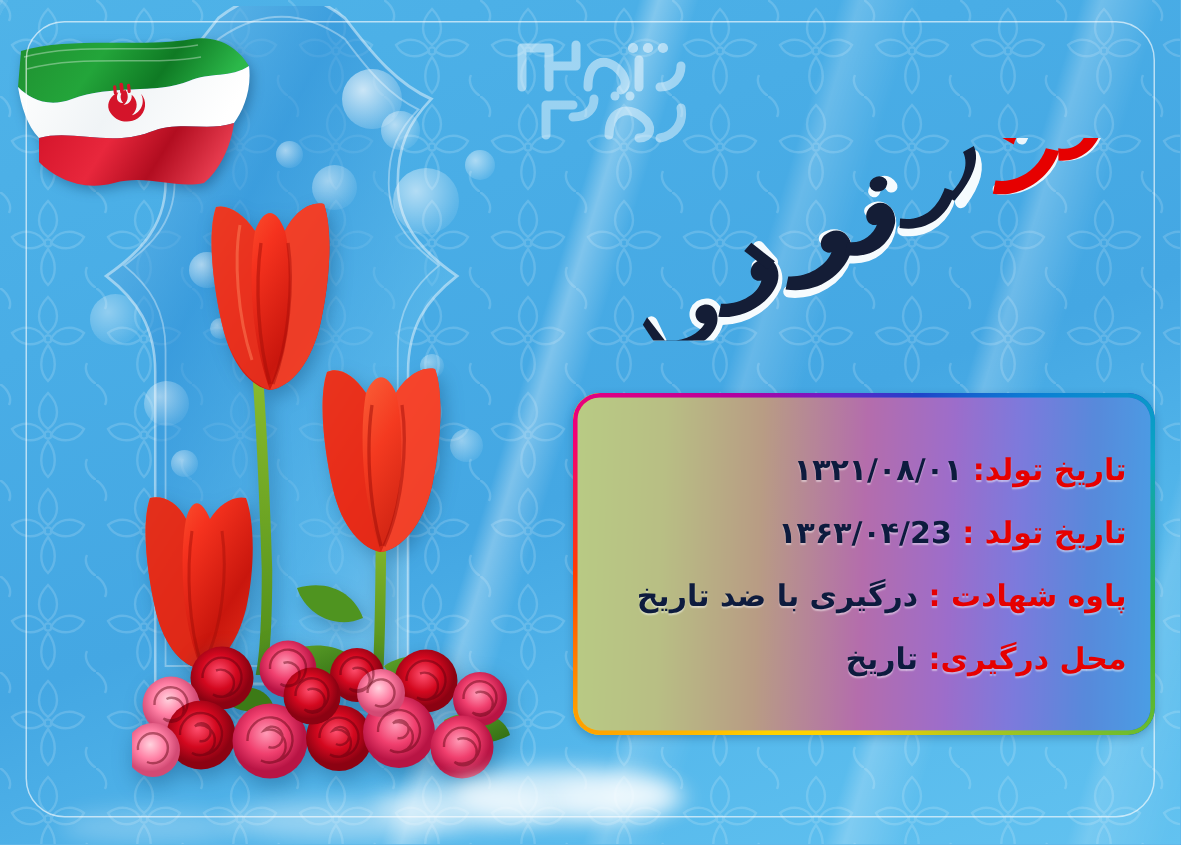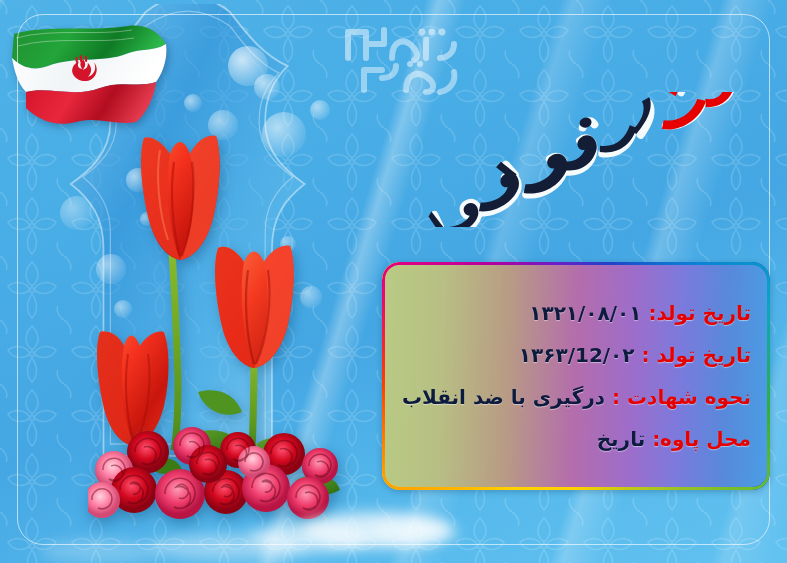--- a/index.html
+++ b/index.html
@@ -450,29 +450,29 @@
     <div class="infobox-edge"></div>
     <div class="infobox-inner">
 
       <div class="info-line">
         <span class="lbl">تاریخ تولد:</span>
         <span class="val">۱۳۲۱/۰۸/۰۱</span>
       </div>
 
       <div class="info-line">
         <span class="lbl">تاریخ تولد :</span>
-        <span class="val">۱۳۶۳/12/۰۲</span>
+        <span class="val">۱۳۶۳/۰۴/23</span>
       </div>
 
       <div class="info-line">
-        <span class="lbl">نحوه شهادت :</span>
-        <span class="val">درگیری با ضد انقلاب</span>
+        <span class="lbl">پاوه شهادت :</span>
+        <span class="val">درگیری با ضد تاریخ</span>
       </div>
 
       <div class="info-line">
-        <span class="lbl">محل پاوه:</span>
+        <span class="lbl">محل درگیری:</span>
         <span class="val">تاریخ</span>
       </div>
 
     </div>
   </div>
 
 </div>
 
 </body></html>

